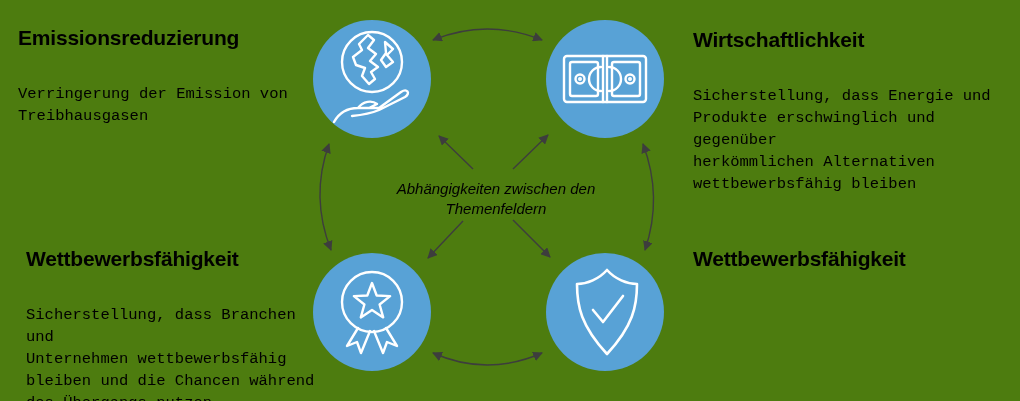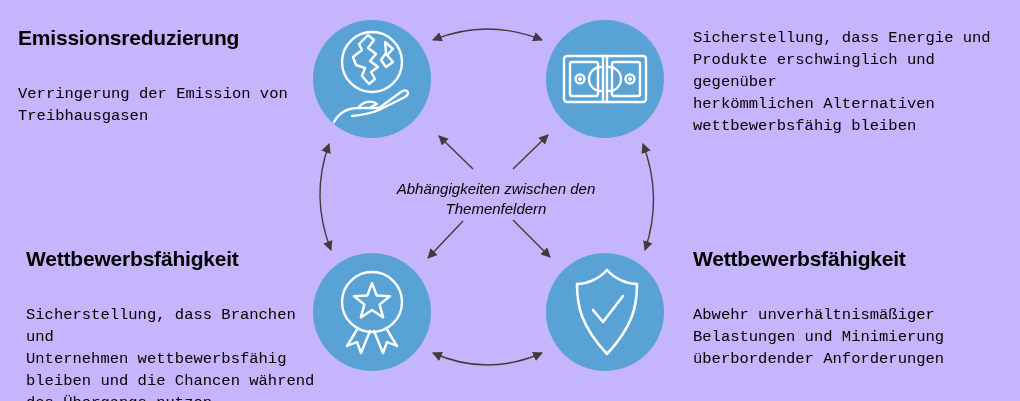--- a/index.html
+++ b/index.html
@@ -1,20 +1,20 @@
 <!DOCTYPE html>
 <html><head>
 <meta charset="utf-8">
 <style>
   html,body{margin:0;padding:0;background:#fff;}
   .canvas{
     position:relative;
     width:1020px;
     height:401px;
-    background:#c4b5fd;
+    background:#4d7c0f;
     font-family:"Liberation Sans", sans-serif;
     color:#000;
     overflow:hidden;
   }
   .diagram-svg{position:absolute;left:0;top:0;}
   .text-block{position:absolute;}
   .text-block h2{
     margin:0 0 33px 0;
     font-size:21px;
     line-height:25px;
@@ -105,37 +105,35 @@
     </g>
   </svg>
 
   <div class="text-block tb-tl">
     <h2>Emissionsreduzierung</h2>
     <p>Verringerung der Emission von
 Treibhausgasen</p>
   </div>
 
   <div class="text-block tb-tr">
+    <h2>Wirtschaftlichkeit</h2>
     <p>Sicherstellung, dass Energie und
 Produkte erschwinglich und gegenüber
 herkömmlichen Alternativen
 wettbewerbsfähig bleiben</p>
   </div>
 
   <div class="text-block tb-bl">
     <h2>Wettbewerbsfähigkeit</h2>
     <p>Sicherstellung, dass Branchen und
 Unternehmen wettbewerbsfähig
 bleiben und die Chancen während
 des Übergangs nutzen</p>
   </div>
 
   <div class="text-block tb-br">
     <h2>Wettbewerbsfähigkeit</h2>
-    <p>Abwehr unverhältnismäßiger
-Belastungen und Minimierung
-überbordender Anforderungen</p>
   </div>
 
   <div class="center-label">Abhängigkeiten zwischen den
 Themenfeldern</div>
 
 </div>
 
 </body></html>

